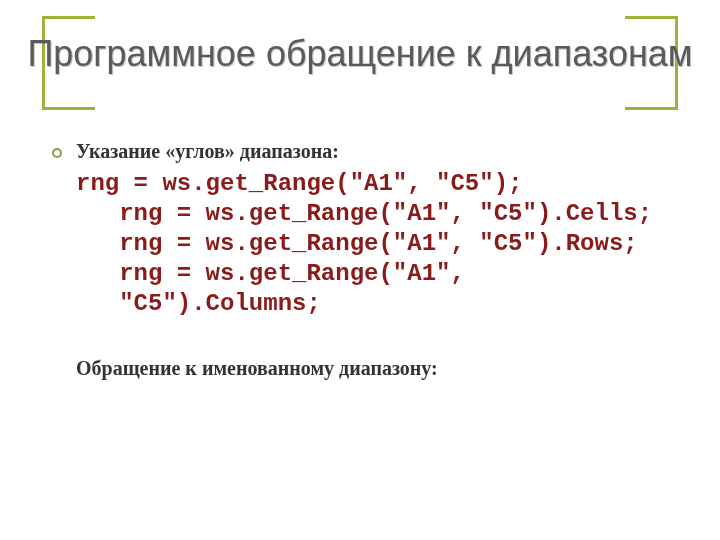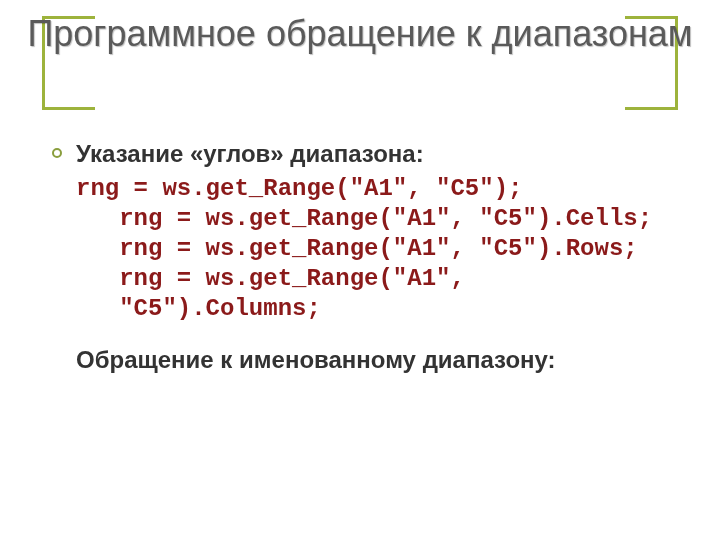--- a/index.html
+++ b/index.html
@@ -12,21 +12,21 @@
     overflow: hidden;
   }
   .slide {
     position: relative;
     width: 720px;
     height: 540px;
     box-sizing: border-box;
   }
   .title-wrap {
     position: relative;
-    padding-top: 10px;
+    padding-top: 30px;
     text-align: center;
   }
   .title {
     display: inline-block;
     font-size: 36px;
     line-height: 1.12;
     color: #5a5a5a;
     text-shadow: 1px 1px 1px rgba(0,0,0,0.25);
     font-weight: 400;
     padding: 4px 8px 8px 8px;
@@ -41,24 +41,25 @@
     border-radius: 50%;
     box-sizing: border-box;
   }
   .body {
     position: absolute;
     left: 76px;
     top: 140px;
     right: 40px;
   }
   .subhead {
-    font-size: 24px;
+    font-size: 20px;
     color: #333333;
     font-weight: 700;
     margin: 0 0 6px 0;
+    font-family: Liberation Serif, serif;
   }
   .code {
     font-family: "Courier New", Courier, monospace;
     font-size: 24px;
     font-weight: 700;
     color: #8b1a1a;
     white-space: pre;
     line-height: 1.25;
     margin: 0 0 18px 0;
   }
@@ -95,16 +96,16 @@
   <div class="bullet"></div>
 
   <div class="body">
     <p class="subhead">Указание «углов» диапазона:</p>
     <pre class="code">rng = ws.get_Range("A1", "C5");
    rng = ws.get_Range("A1", "C5").Cells;
    rng = ws.get_Range("A1", "C5").Rows;
    rng = ws.get_Range("A1",
    "C5").Columns;</pre>
 
-    <p class="subhead" style="margin-top:22px">Обращение к именованному диапазону:</p>
+    <p class="subhead" style="margin-top:38px">Обращение к именованному диапазону:</p>
   </div>
 
 </div>
 
 </body></html>

